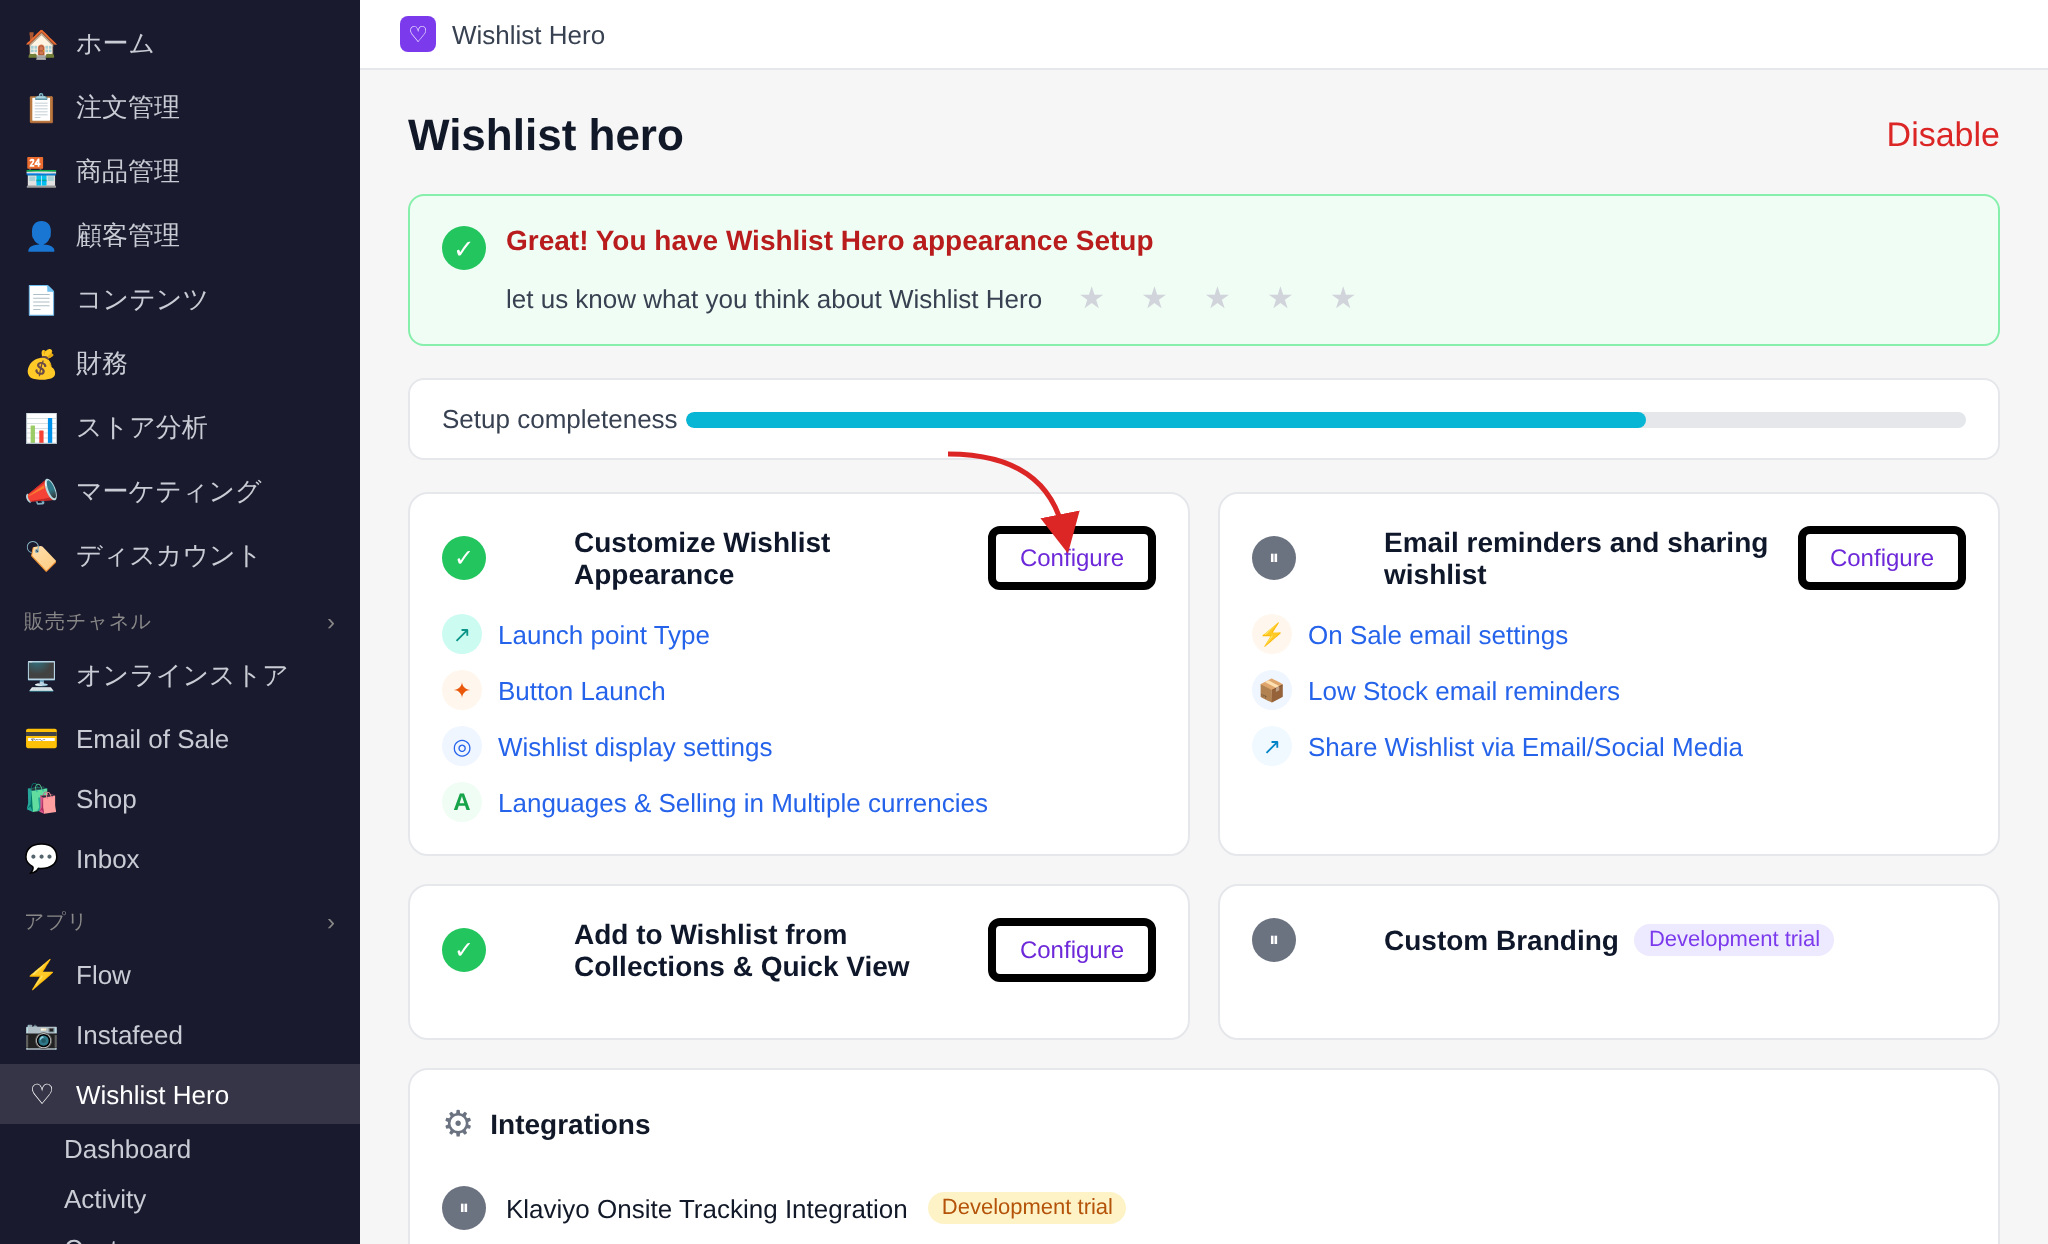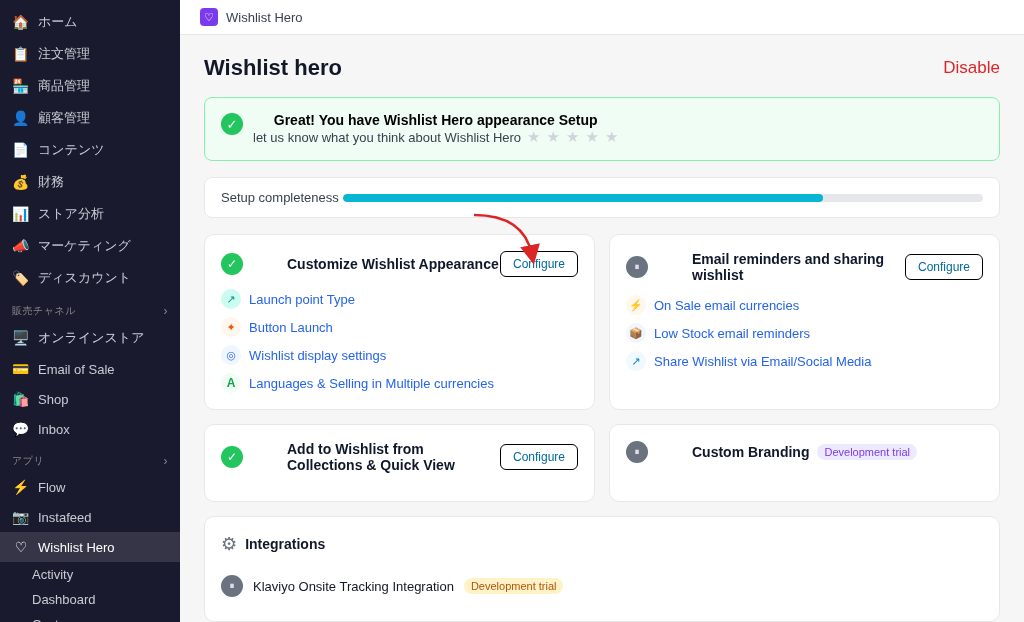--- a/index.html
+++ b/index.html
@@ -99,22 +99,22 @@
       display: flex;
       align-items: flex-start;
       gap: 10px;
     }
     .success-banner .check-circle {
       width: 22px; height: 22px; border-radius: 50%;
       background: #22c55e; color: white;
       display: flex; align-items: center; justify-content: center;
       font-size: 13px; flex-shrink: 0; margin-top: 1px;
     }
-    .success-banner .banner-title { font-weight: 600; font-size: 14px; color: #000000; text-align: center; }
-    .success-banner .banner-sub { font-size: 13px; color: #374151; margin-top: 0; display: flex; align-items: center; gap: 6px; }
+    .success-banner .banner-title { font-weight: 600; font-size: 14px; color: #b91c1c; }
+    .success-banner .banner-sub { font-size: 13px; color: #374151; margin-top: 12px; display: flex; align-items: center; gap: 18px; }
     .star { color: #d1d5db; font-size: 15px; }
 
     
     .setup-bar-row {
       display: flex;
       align-items: center;
       gap: 4px;
       margin-bottom: 16px;
       padding: 12px 16px;
       background: #fff;
@@ -168,26 +168,26 @@
       font-size: 12px; flex-shrink: 0;
     }
     .card-pause {
       width: 22px; height: 22px; border-radius: 50%;
       background: #6b7280; color: white;
       display: flex; align-items: center; justify-content: center;
       font-size: 10px; flex-shrink: 0;
     }
     .configure-btn {
       background: #fff;
-      border: 1px solid #000000;
+      border: 4px solid #000000;
       border-radius: 6px;
       padding: 5px 12px;
       font-size: 12px;
       cursor: pointer;
-      color: #0369a1;
+      color: #6d28d9;
       white-space: nowrap;
     }
 
     .card-links { display: flex; flex-direction: column; gap: 8px; }
     .card-link {
       display: flex;
       align-items: center;
       gap: 8px;
       font-size: 13px;
       color: #2563eb;
@@ -315,24 +315,24 @@
   <div class="sidebar-item">
     <span class="icon">📷</span>
     <span>Instafeed</span>
   </div>
   <div class="sidebar-item active">
     <span class="icon">♡</span>
     <span>Wishlist Hero</span>
   </div>
 
   <div class="sidebar-sub-item">
+    <span>Dashboard</span>
+  </div>
+  <div class="sidebar-sub-item">
     <span>Activity</span>
-  </div>
-  <div class="sidebar-sub-item">
-    <span>Dashboard</span>
   </div>
   <div class="sidebar-sub-item">
     <span>Customers</span>
   </div>
 
 </nav>
 
 <div id="main">
 
   <div id="topbar">
@@ -412,21 +412,21 @@
         <div class="card-header">
           <div class="card-title-row">
             <div class="card-pause">⏸</div>
             <span class="card-title">Email reminders and sharing wishlist</span>
           </div>
           <button class="configure-btn">Configure</button>
         </div>
         <div class="card-links">
           <div class="card-link">
             <div class="card-link-icon icon-orange">⚡</div>
-            <span>On Sale email currencies</span>
+            <span>On Sale email settings</span>
           </div>
           <div class="card-link">
             <div class="card-link-icon icon-blue">📦</div>
             <span>Low Stock email reminders</span>
           </div>
           <div class="card-link">
             <div class="card-link-icon icon-share">↗</div>
             <span>Share Wishlist via Email/Social Media</span>
           </div>
         </div>

